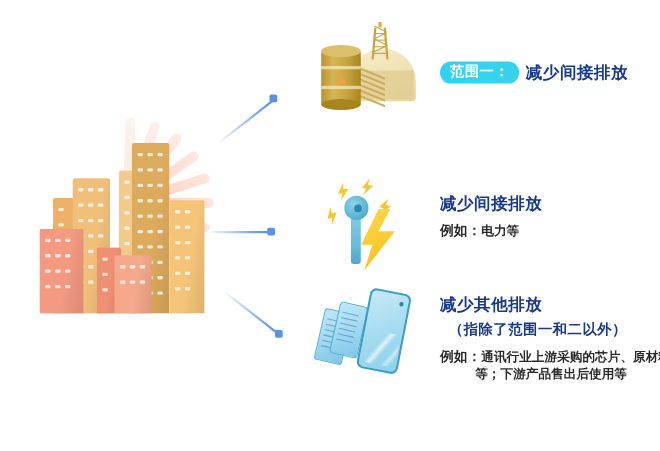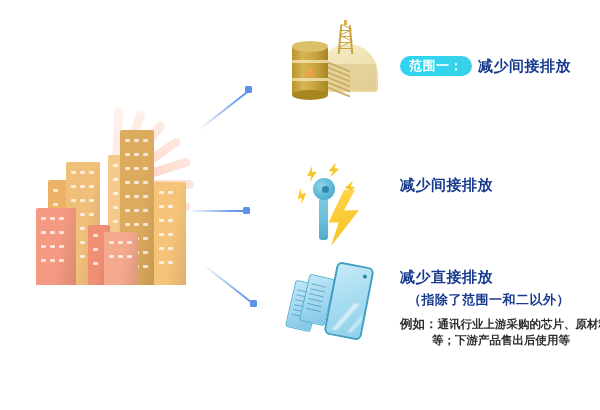--- a/index.html
+++ b/index.html
@@ -480,24 +480,25 @@
       <div class="block" style="top: 56px;">
         <div class="head-row">
           <span class="pill">范围一：</span>
           <span class="head-title">减少间接排放</span>
         </div>
       </div>
       <div class="block" style="top: 176px;">
         <div class="head-row">
           <span class="head-title">减少间接排放</span>
         </div>
+        <div class="eg"><span class="lead">例如：</span><span>电力等</span></div>
       </div>
       <div class="block" style="top: 268px;">
         <div class="head-row">
-          <span class="head-title">减少直接排放</span>
+          <span class="head-title">减少其他排放</span>
         </div>
         <div class="sub-paren">（指除了范围一和二以外）</div>
         <div class="eg"><span class="lead">例如：</span><span>通讯行业上游采购的芯片、原材料</span></div>
         <div class="eg-line2">等；下游产品售出后使用等</div>
       </div>
     </div>
 
 </div>
 
 </body></html>

